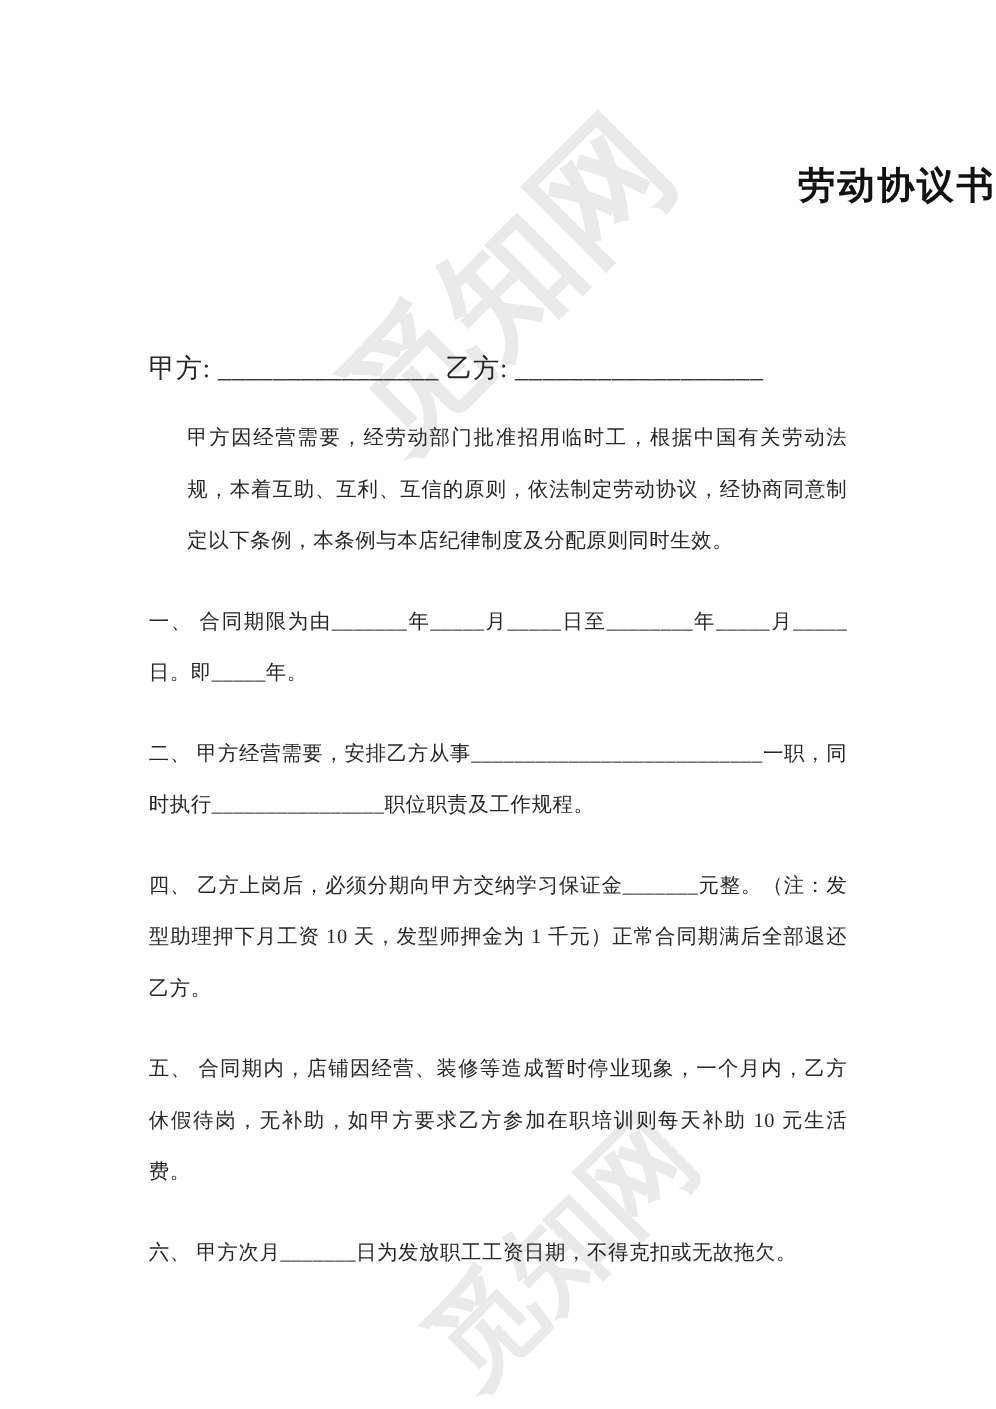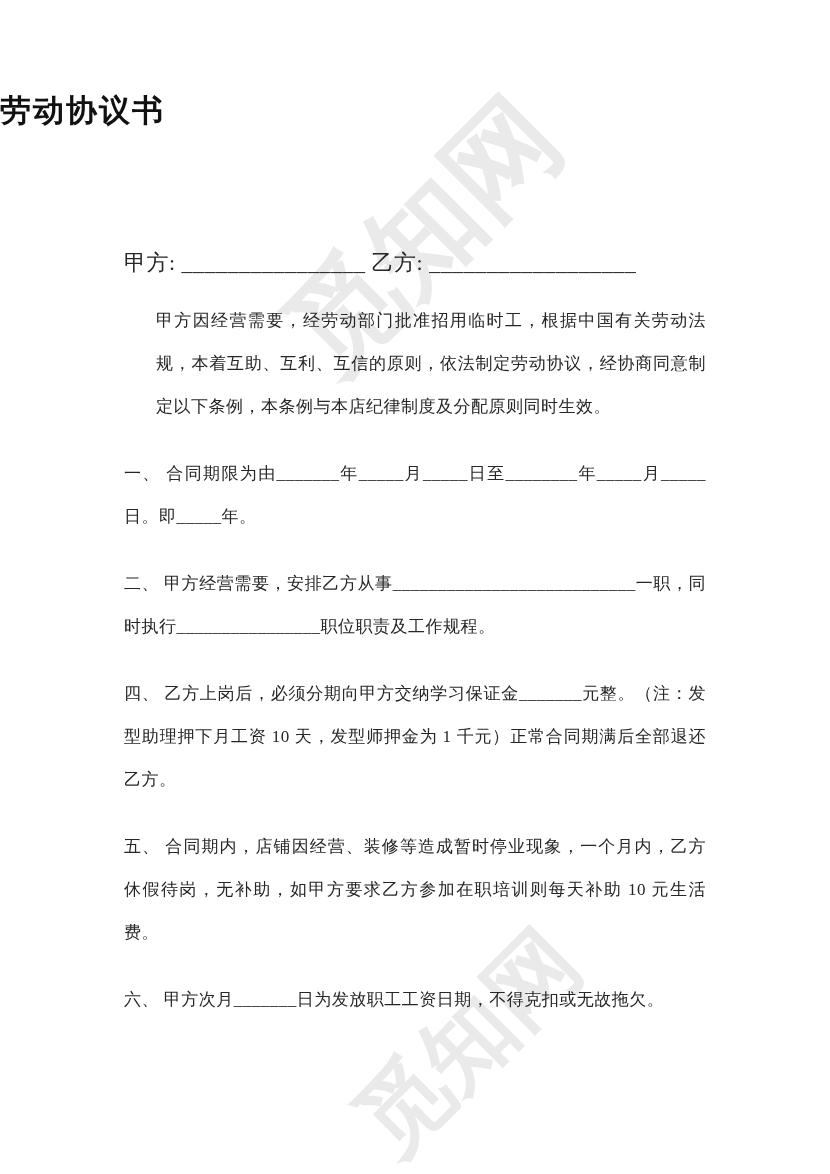--- a/index.html
+++ b/index.html
@@ -9,27 +9,28 @@
     width: 830px;
     height: 1174px;
     margin: 0 auto;
     background: #ffffff;
     overflow: hidden;
     font-family: "Liberation Serif", serif;
     color: #262626;
   }
   .doc-title {
     padding-top: 90px;
-    text-align: left;
+    text-align: right;
     font-size: 31px;
     font-weight: 700;
     color: #111111;
     letter-spacing: 2px;
     position: relative;
     z-index: 2;
+    margin-top: 44px;
   }
   .content {
     position: relative;
     z-index: 2;
     padding: 0 124px;
   }
   .parties-line {
     margin-top: 116px;
     font-size: 22px;
     letter-spacing: 0.5px;

